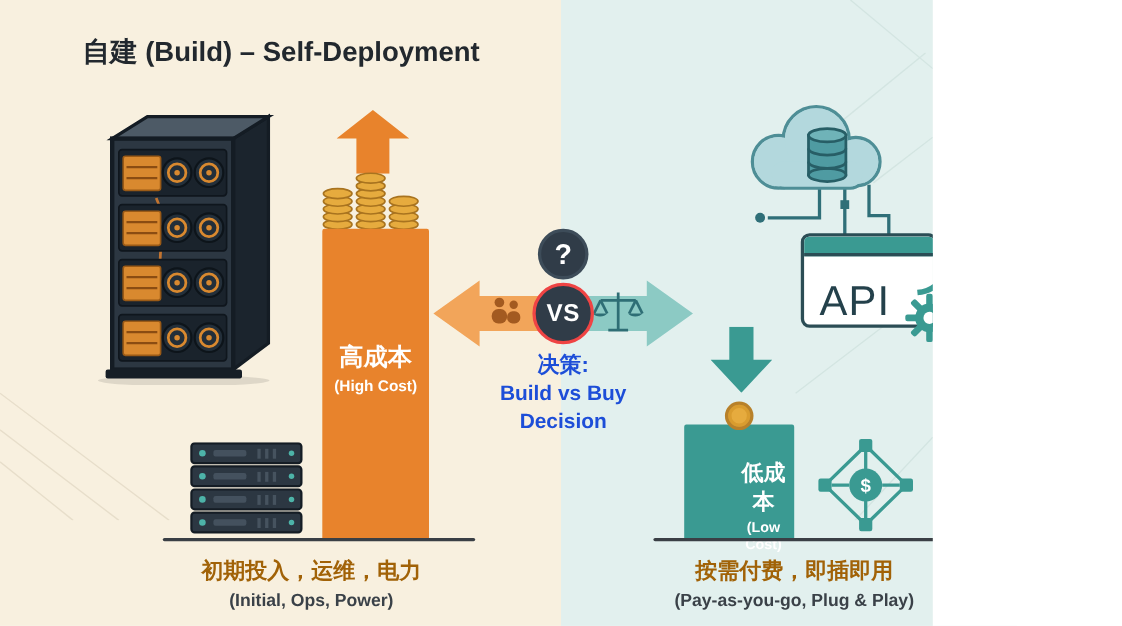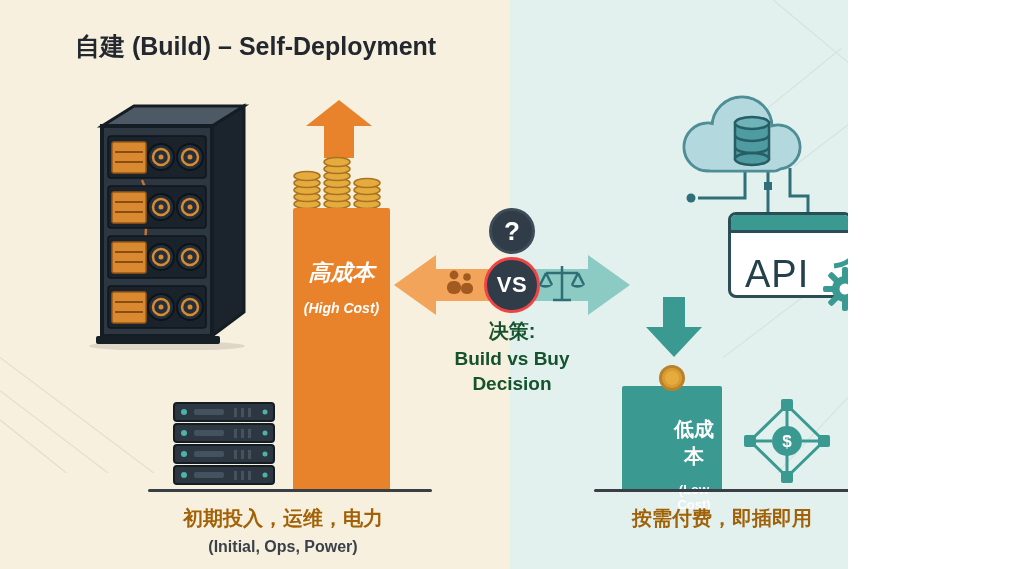--- a/index.html
+++ b/index.html
@@ -10,32 +10,32 @@
   .panel.right{left:510px;background:var(--right-bg,#e2f0ee);}
   .deco{position:absolute;inset:0;z-index:1;pointer-events:none;}
   .content{position:absolute;inset:0;z-index:2;}
   .abs{position:absolute;}
   .title{font-size:25px;font-weight:700;color:var(--text,#22282e);white-space:nowrap;}
   .bar{position:absolute;text-align:center;}
   .bar.high{left:293px;top:208px;width:97px;height:282px;background:var(--orange,#e8832c);border-radius:2px 2px 0 0;}
   .bar.low{left:622px;top:386px;width:100px;height:104px;background:var(--teal,#3a9a92);border-radius:2px 2px 0 0;}
   .bar-label-cn{display:block;color:#ffffff;font-weight:700;font-size:22px;}
   .bar.low .bar-label-cn{font-size:20px;}
-  .bar-label-en{display:block;color:#ffffff;font-weight:700;font-size:14px;margin-top:12px;}
+  .bar-label-en{display:block;color:#ffffff;font-weight:700;font-size:14px;margin-top:2px;}
   .bar.low .bar-label-en{font-size:13px;}
-  .bar.high .bar-inner{padding-top:50px;font-style:italic;}
+  .bar.high .bar-inner{padding-top:102px;}
   .bar.low .bar-inner{padding-top:30px;padding-left:44px;}
   .baseline{position:absolute;height:3px;background:#3a3f45;border-radius:2px;}
   .caption{position:absolute;text-align:center;}
   .cap-cn{display:block;font-size:20px;font-weight:700;color:#a16207;}
   .cap-en{display:block;font-size:16px;font-weight:700;color:#3a4148;margin-top:6px;}
   .circle-badge{position:absolute;border-radius:50%;background:var(--dark,#303c48);color:#ffffff;display:flex;align-items:center;justify-content:center;font-weight:700;}
   .q-badge{left:489px;top:208px;width:46px;height:46px;font-size:26px;border:3px solid #3d4c59;box-sizing:border-box;z-index:4;}
   .vs-badge{left:484px;top:257px;width:56px;height:56px;font-size:22px;letter-spacing:.5px;border:3px solid #ef4444;box-sizing:border-box;z-index:4;text-align:center;}
-  .decision{position:absolute;left:427px;top:318px;width:170px;text-align:center;color:#14532d;z-index:3;}
+  .decision{position:absolute;left:427px;top:318px;width:170px;text-align:center;color:#1d4ed8;z-index:3;}
   .decision .d1{font-size:20px;font-weight:700;}
   .decision .d2,.decision .d3{font-size:19px;font-weight:700;margin-top:3px;}
   .api-window{position:absolute;left:728px;top:212px;width:124px;height:86px;background:#ffffff;border:3px solid #2b4d55;border-radius:8px;box-sizing:border-box;overflow:hidden;}
   .api-header{height:15px;background:var(--teal,#3a9a92);border-bottom:3px solid #2b4d55;}
   .api-text{font-size:38px;font-weight:400;color:#24414b;padding:20px 0 0 14px;letter-spacing:1px;}
   .coin-top{position:absolute;left:659px;top:365px;width:26px;height:26px;border-radius:50%;background:var(--gold,#e6ab3e);border:3px solid #b8812a;box-sizing:border-box;box-shadow:inset 0 0 0 3px #d99c2f;z-index:3;}
 </style>
 </head>
 <body>
 
@@ -320,16 +320,17 @@
         <rect x="2" y="38" width="12" height="12" rx="2"></rect>
       </g>
       <circle cx="45" cy="44" r="15" fill="#3a9a92"></circle>
       <text x="45" y="50" text-anchor="middle" font-size="17" font-weight="bold" fill="#ffffff">$</text>
     </svg>
 
     <div class="baseline" style="left:594px;top:489px;width:308px;"></div>
 
     <div class="caption" style="left:537px;top:505px;width:370px;">
       <span class="cap-cn">按需付费，即插即用</span>
+      <span class="cap-en">(Pay-as-you-go, Plug &amp; Play)</span>
     </div>
 
   </div>
 </div>
 
 </body></html>

